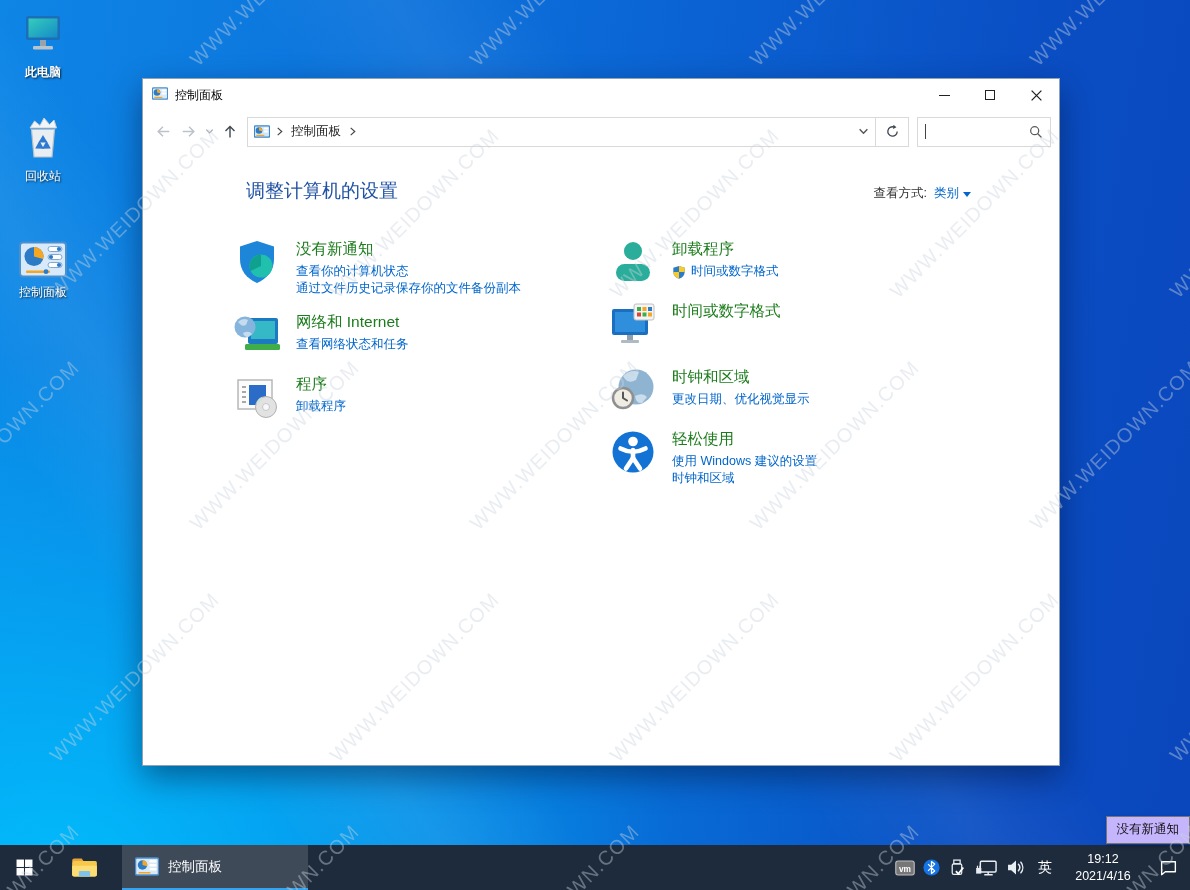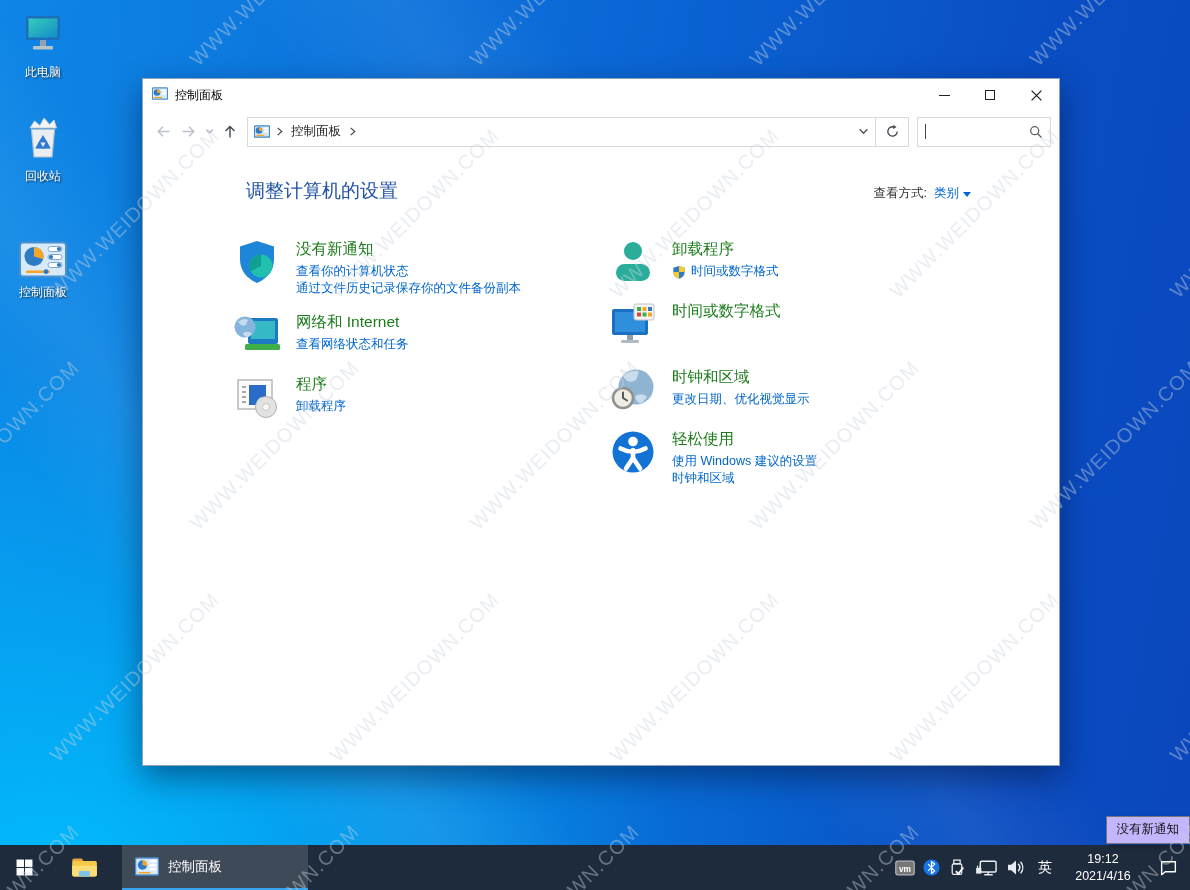--- a/index.html
+++ b/index.html
@@ -73,21 +73,21 @@
   .tray-icon { display:flex; align-items:center; justify-content:center; }
   .tray-lang { font-size:14px; margin:0 4px; }
   .tray-clock { text-align:center; font-size:12.5px; line-height:1.3; margin:0 7px; min-width:64px; }
   .action-center { width:36px; display:flex; align-items:center; justify-content:center; }
 
   .tooltip { position:absolute; right:0; bottom:46px; background:#c4b5fd; border:1px solid #757575; padding:4px 10px 5px; font-size:12.5px; color:#111; z-index:25; box-shadow:2px 2px 4px rgba(0,0,0,.3); }
 </style>
 </head>
 <body>
 
-<div class="desktop-icon" style="top:8px;">
+<div class="desktop-icon" style="top:8px;font-weight:bold;">
   <div class="di-img">
     <svg width="48" height="48" viewBox="0 0 48 48">
       <defs>
           <linearGradient id="pcscr" x1="0" y1="0" x2="1" y2="1">
             <stop offset="0" stop-color="#35cdb9"></stop>
             <stop offset="1" stop-color="#148bc9"></stop>
           </linearGradient>
         </defs>
       <rect x="7" y="6" width="34" height="24" rx="2" fill="#1b6fb8"></rect>
       <rect x="9.5" y="8.5" width="29" height="19" fill="url(#pcscr)"></rect>

